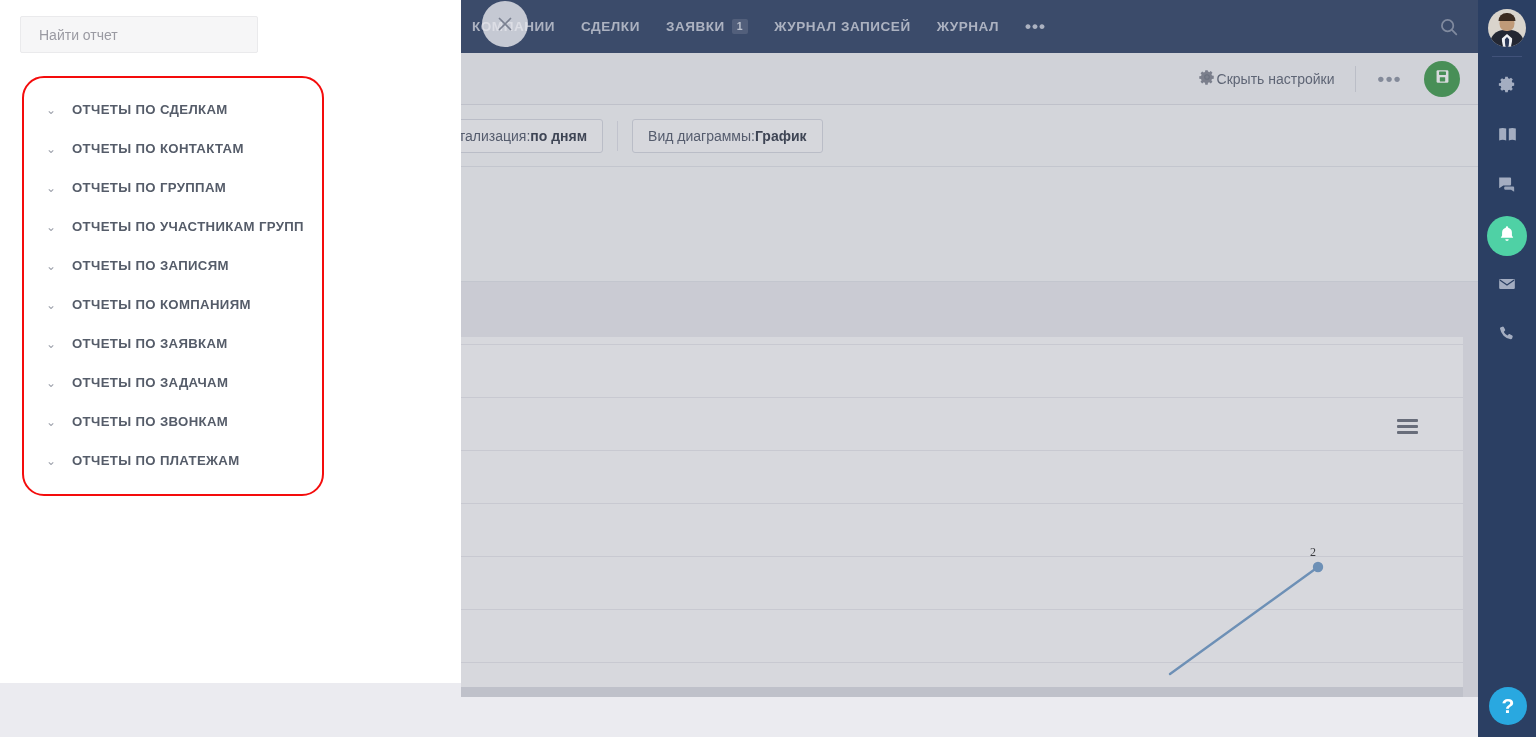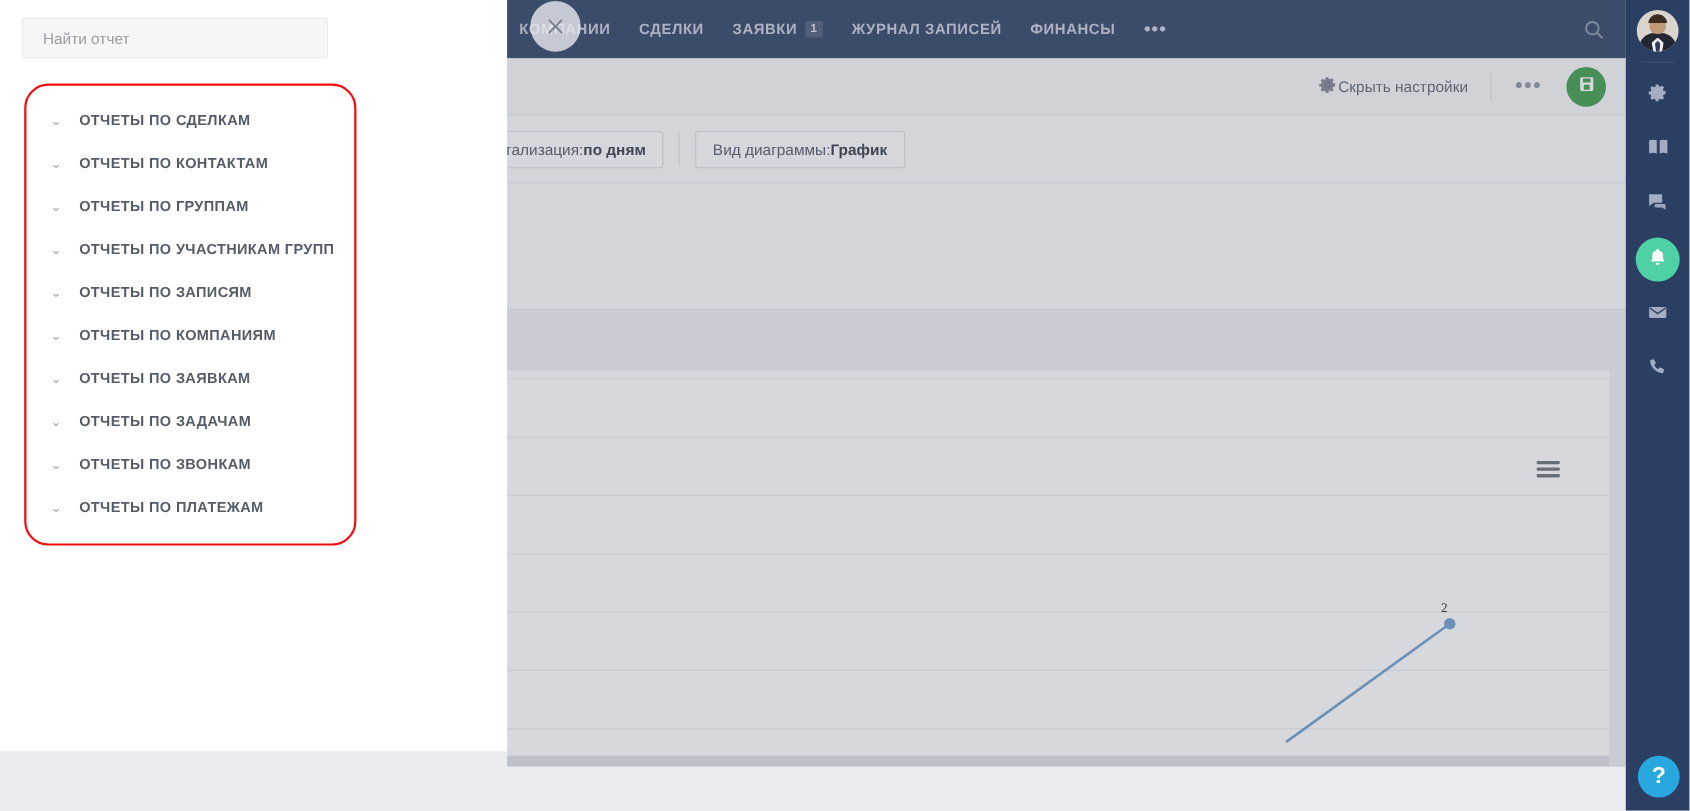--- a/index.html
+++ b/index.html
@@ -206,21 +206,21 @@
     border-radius: 50%; background: rgba(232,233,237,.80);
     display: flex; align-items: center; justify-content: center;
   }
 
   
   .left-panel {
     position: absolute; left: 0; top: 0; width: 461px; height: 710px;
     background: #fff;
   }
   .search-box {
-    position: absolute; left: 20px; top: 16px; width: 278px; height: 37px;
+    position: absolute; left: 20px; top: 16px; width: 238px; height: 37px;
     background: #f6f6f7; border: 1px solid #eaeaec; border-radius: 2px;
     display: flex; align-items: center; padding-left: 18px;
     color: #9a9aa2; font-size: 14px;
   }
   .report-groups {
     position: absolute; left: 22px; top: 76px; width: 302px;
     border: 2.5px solid #f40c0c; border-radius: 22px;
     padding: 12px 0 14px;
   }
   .group-row {
@@ -251,21 +251,21 @@
           <span>СДЕЛКИ</span>
         </div>
         <div class="nav-item">
           <span>ЗАЯВКИ</span>
           <span class="nav-badge">1</span>
         </div>
         <div class="nav-item">
           <span>ЖУРНАЛ ЗАПИСЕЙ</span>
         </div>
         <div class="nav-item">
-          <span>ФИНАНСЫ</span>
+          <span>ЖУРНАЛ</span>
         </div>
         <div class="nav-more">•••</div>
       </div>
       <div class="topbar-search">
         <svg viewBox="0 0 24 24" width="22" height="22" fill="none" stroke="#b9c1d0" stroke-width="1.9">
           <circle cx="10.5" cy="10.5" r="6.2"></circle>
             <line x1="15.2" y1="15.2" x2="20" y2="20" stroke-linecap="round"></line>
         </svg>
       </div>
     </div>

